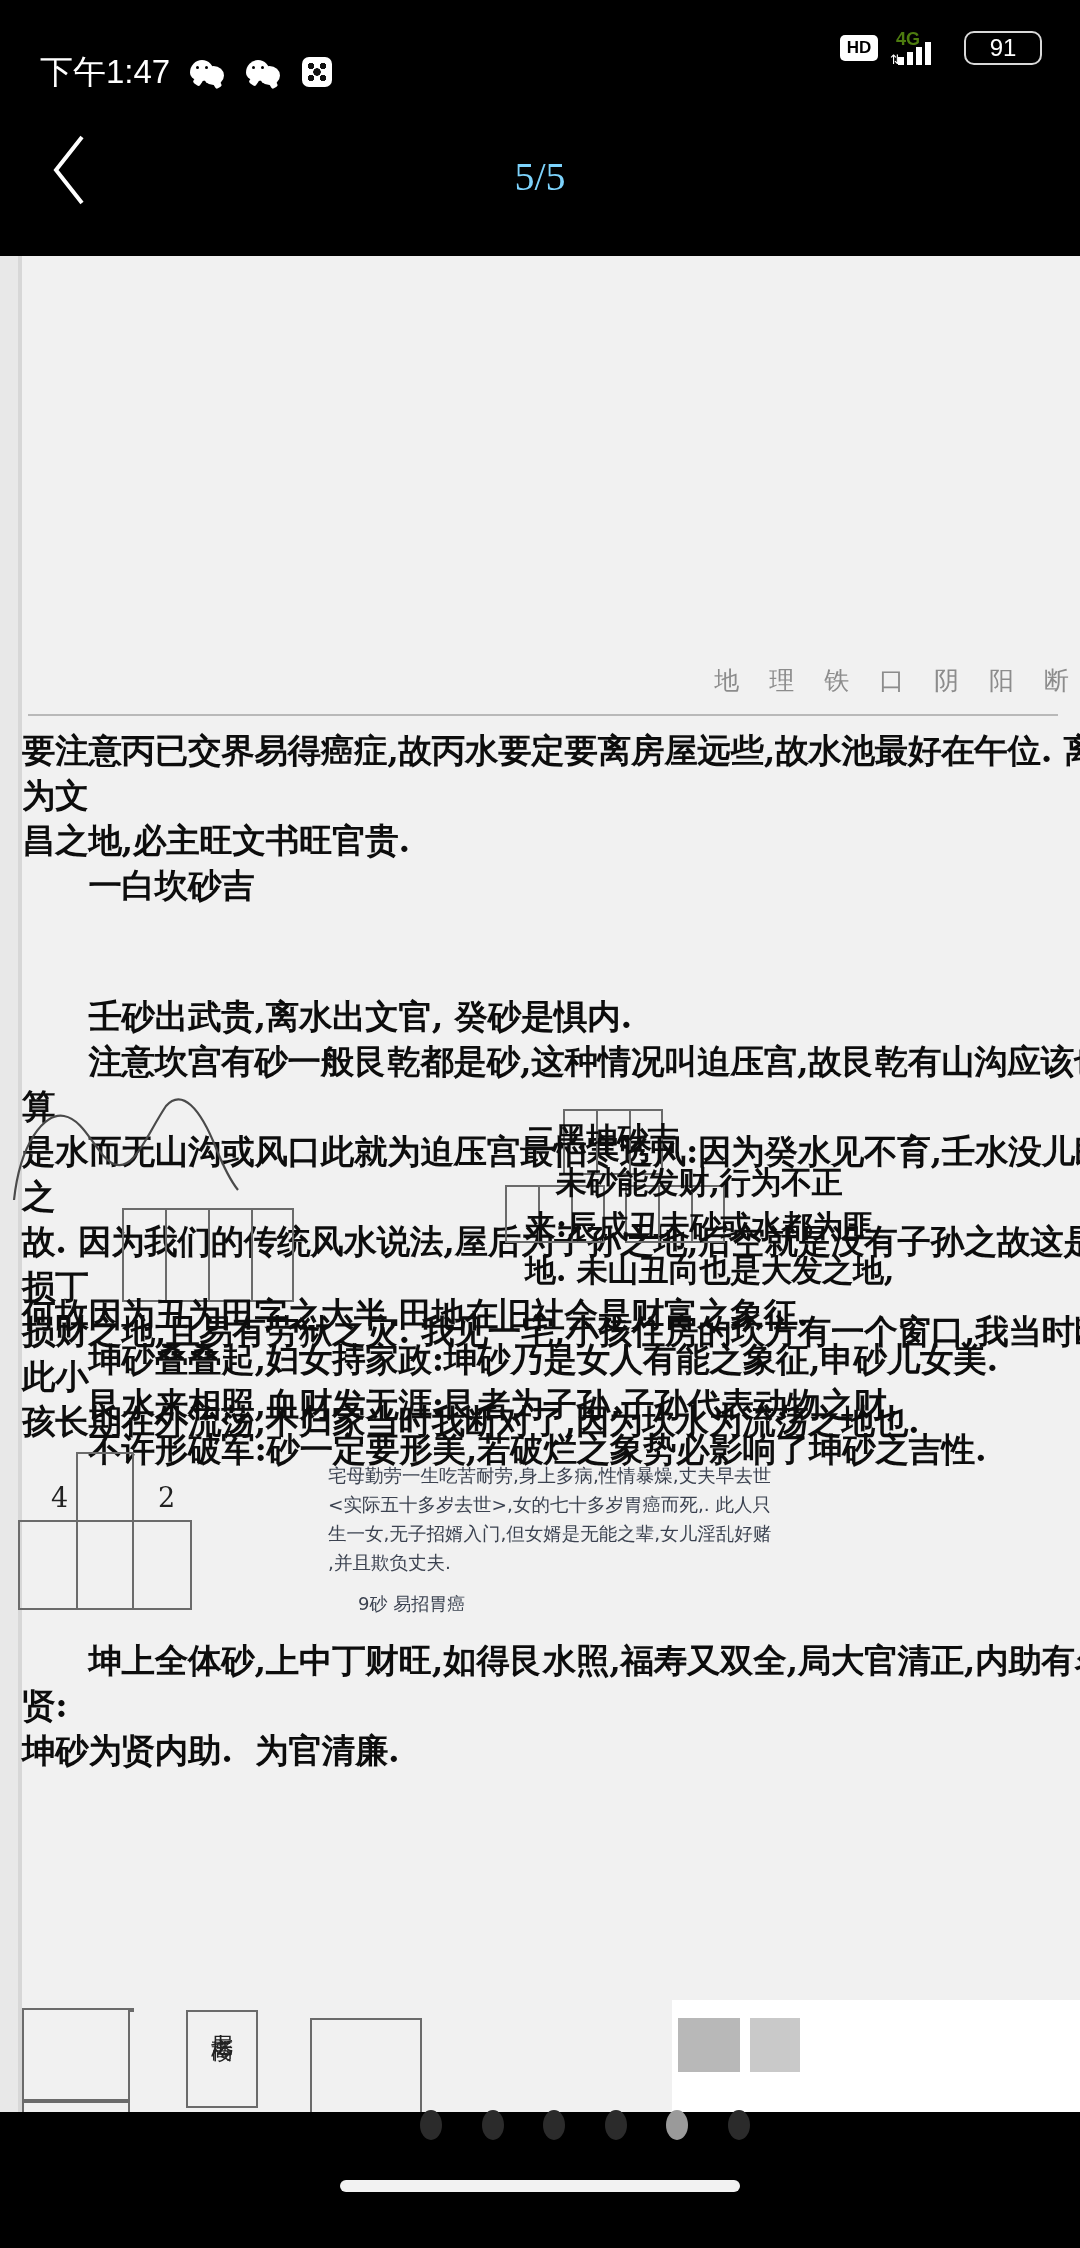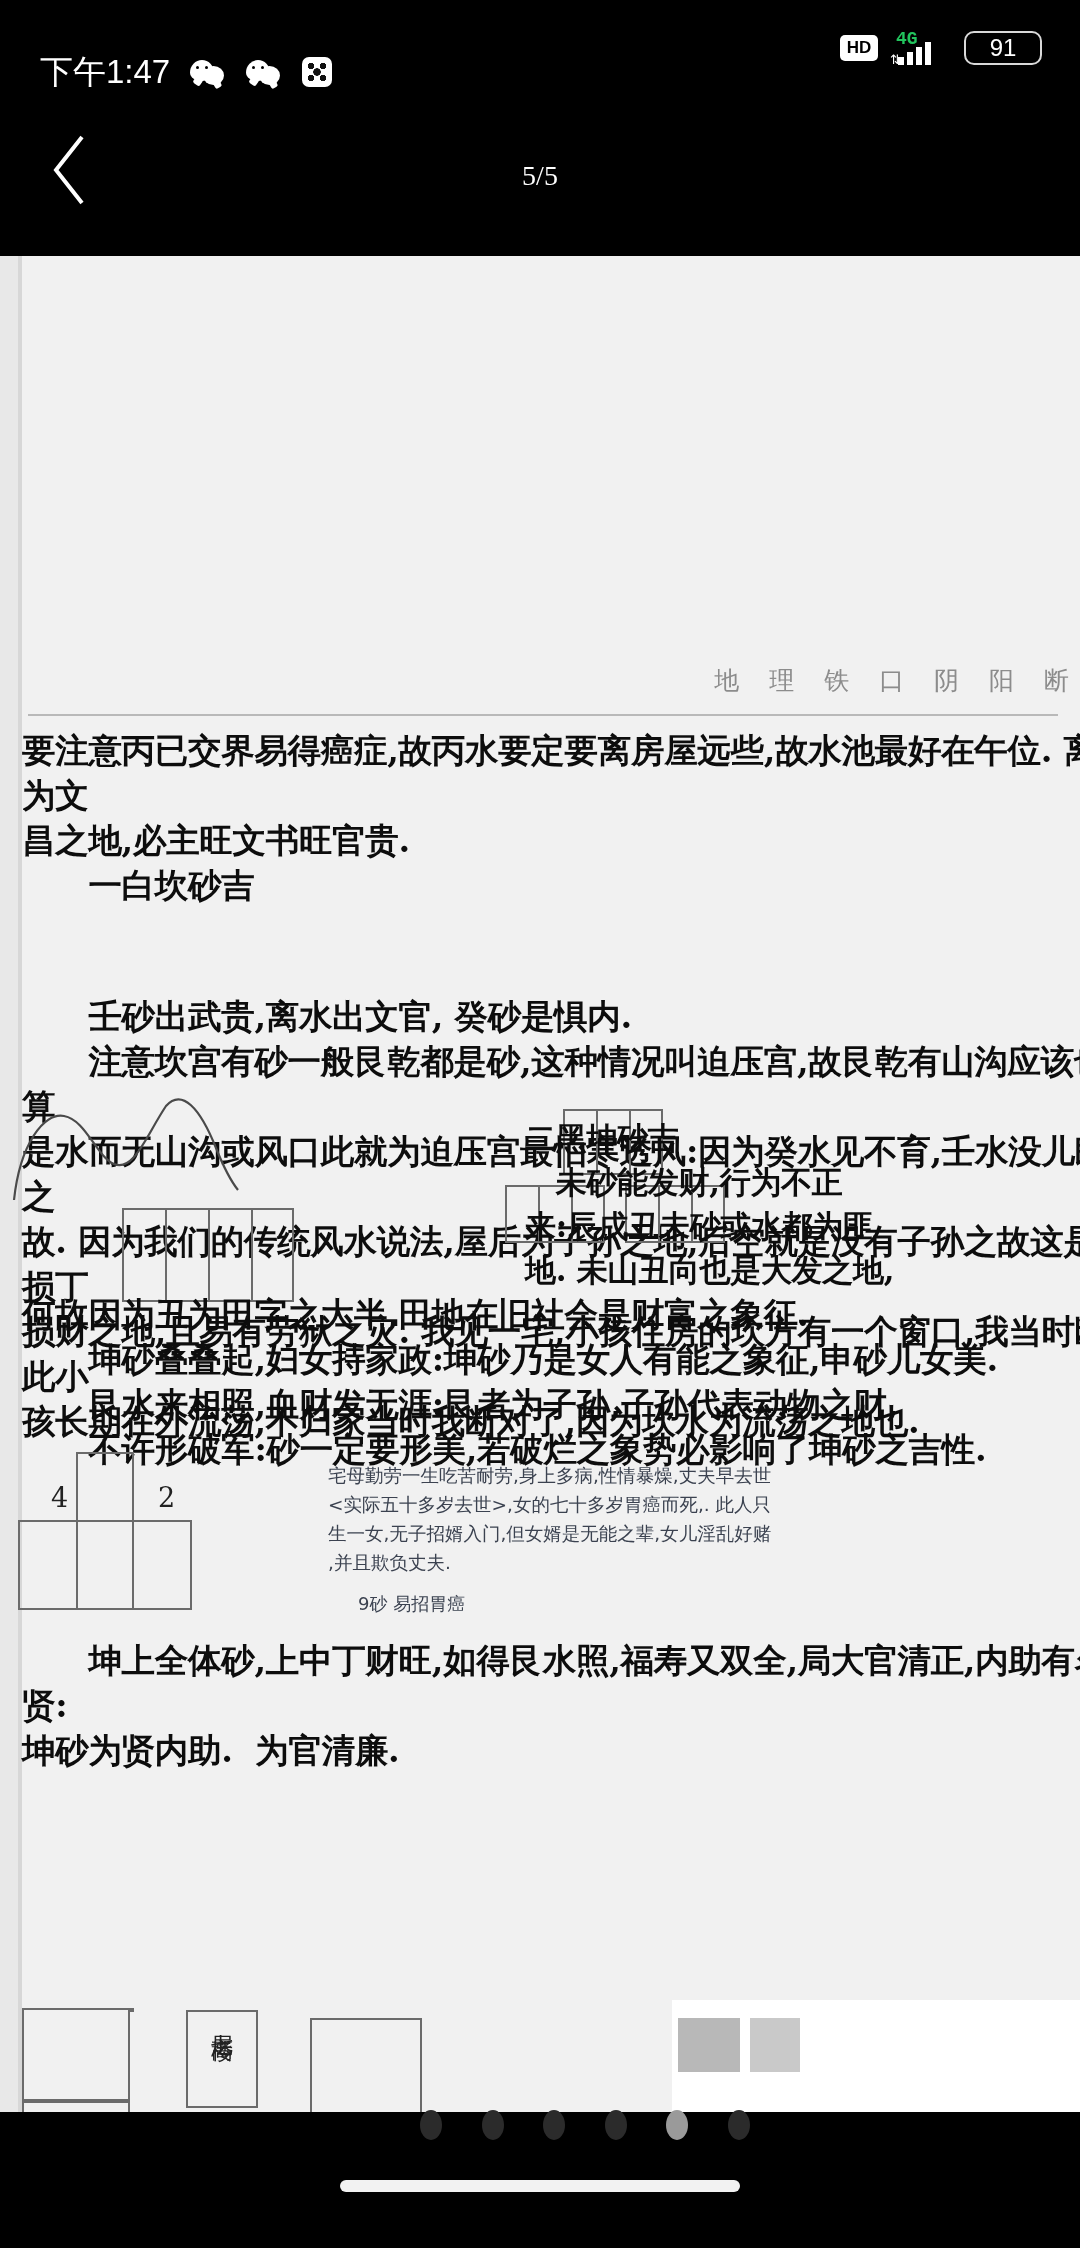--- a/index.html
+++ b/index.html
@@ -38,41 +38,41 @@
        radial-gradient(circle at 6px 6px, #111 3px, transparent 3.5px),
        radial-gradient(circle at 18px 6px, #111 3px, transparent 3.5px),
        radial-gradient(circle at 12px 12px, #111 3.5px, transparent 4px),
        radial-gradient(circle at 6px 18px, #111 3px, transparent 3.5px),
        radial-gradient(circle at 18px 18px, #111 3px, transparent 3.5px);}
 
   .ic-hd{ width:38px; height:26px; background:#fff; border-radius:5px; color:#000;
      font-size:17px; font-weight:bold; display:flex; align-items:center; justify-content:center;
      font-family:"Liberation Sans", sans-serif;}
   .ic-net{ position:relative; width:62px; height:34px;}
-  .ic-net .g{ position:absolute; left:6px; top:-2px; font-size:18px; color:#22c55e; font-weight:bold;
-     font-family:Liberation Mono, monospace;}
+  .ic-net .g{ position:absolute; left:6px; top:-2px; font-size:18px; color:#4d7c0f; font-weight:bold;
+     font-family:Liberation Sans, sans-serif;}
   .ic-net .bars{ position:absolute; left:8px; bottom:0; display:flex; align-items:flex-end; gap:3px;}
   .ic-net .bars span{ width:6px; background:#fff; }
   .ic-net .bars span:nth-child(1){height:8px;}
   .ic-net .bars span:nth-child(2){height:13px;}
   .ic-net .bars span:nth-child(3){height:18px;}
   .ic-net .bars span:nth-child(4){height:23px;}
   .ic-net .arrows{ position:absolute; left:0px; bottom:1px; font-size:13px; line-height:8px; color:#fff;}
   .ic-batt{ width:78px; height:34px; border:2.5px solid #d9d9d9; border-radius:10px;
      display:flex; align-items:center; justify-content:center; color:#fff; font-size:24px;
      font-family:"Liberation Sans", sans-serif;}
 
   
   .navbar{ position:absolute; left:0; top:96px; width:1080px; height:160px; }
   .nav-back{ position:absolute; left:30px; top:34px; width:80px; height:80px;
      display:flex; align-items:center; justify-content:center; }
   .nav-back svg{ display:block; }
   .nav-title{ position:absolute; left:0; top:0; width:1080px; height:160px;
      display:flex; align-items:center; justify-content:center;
-     color:#ffffff; font-size:28px; font-family:"Liberation Serif", serif;}
+     color:#7dd3fc; font-size:40px; font-family:"Liberation Serif", serif;}
 
   
   .page{
     position:absolute; left:0; top:256px; width:1080px; height:1856px;
     background:#f1f1f1; overflow:hidden;
     color:#111;
   }
   .paper-edge{ position:absolute; left:18px; top:0; width:4px; height:1856px; background:#d7d7d7;}
   .paper-edge2{ position:absolute; left:0; top:0; width:18px; height:1856px; background:#e8e8e8;}
 

